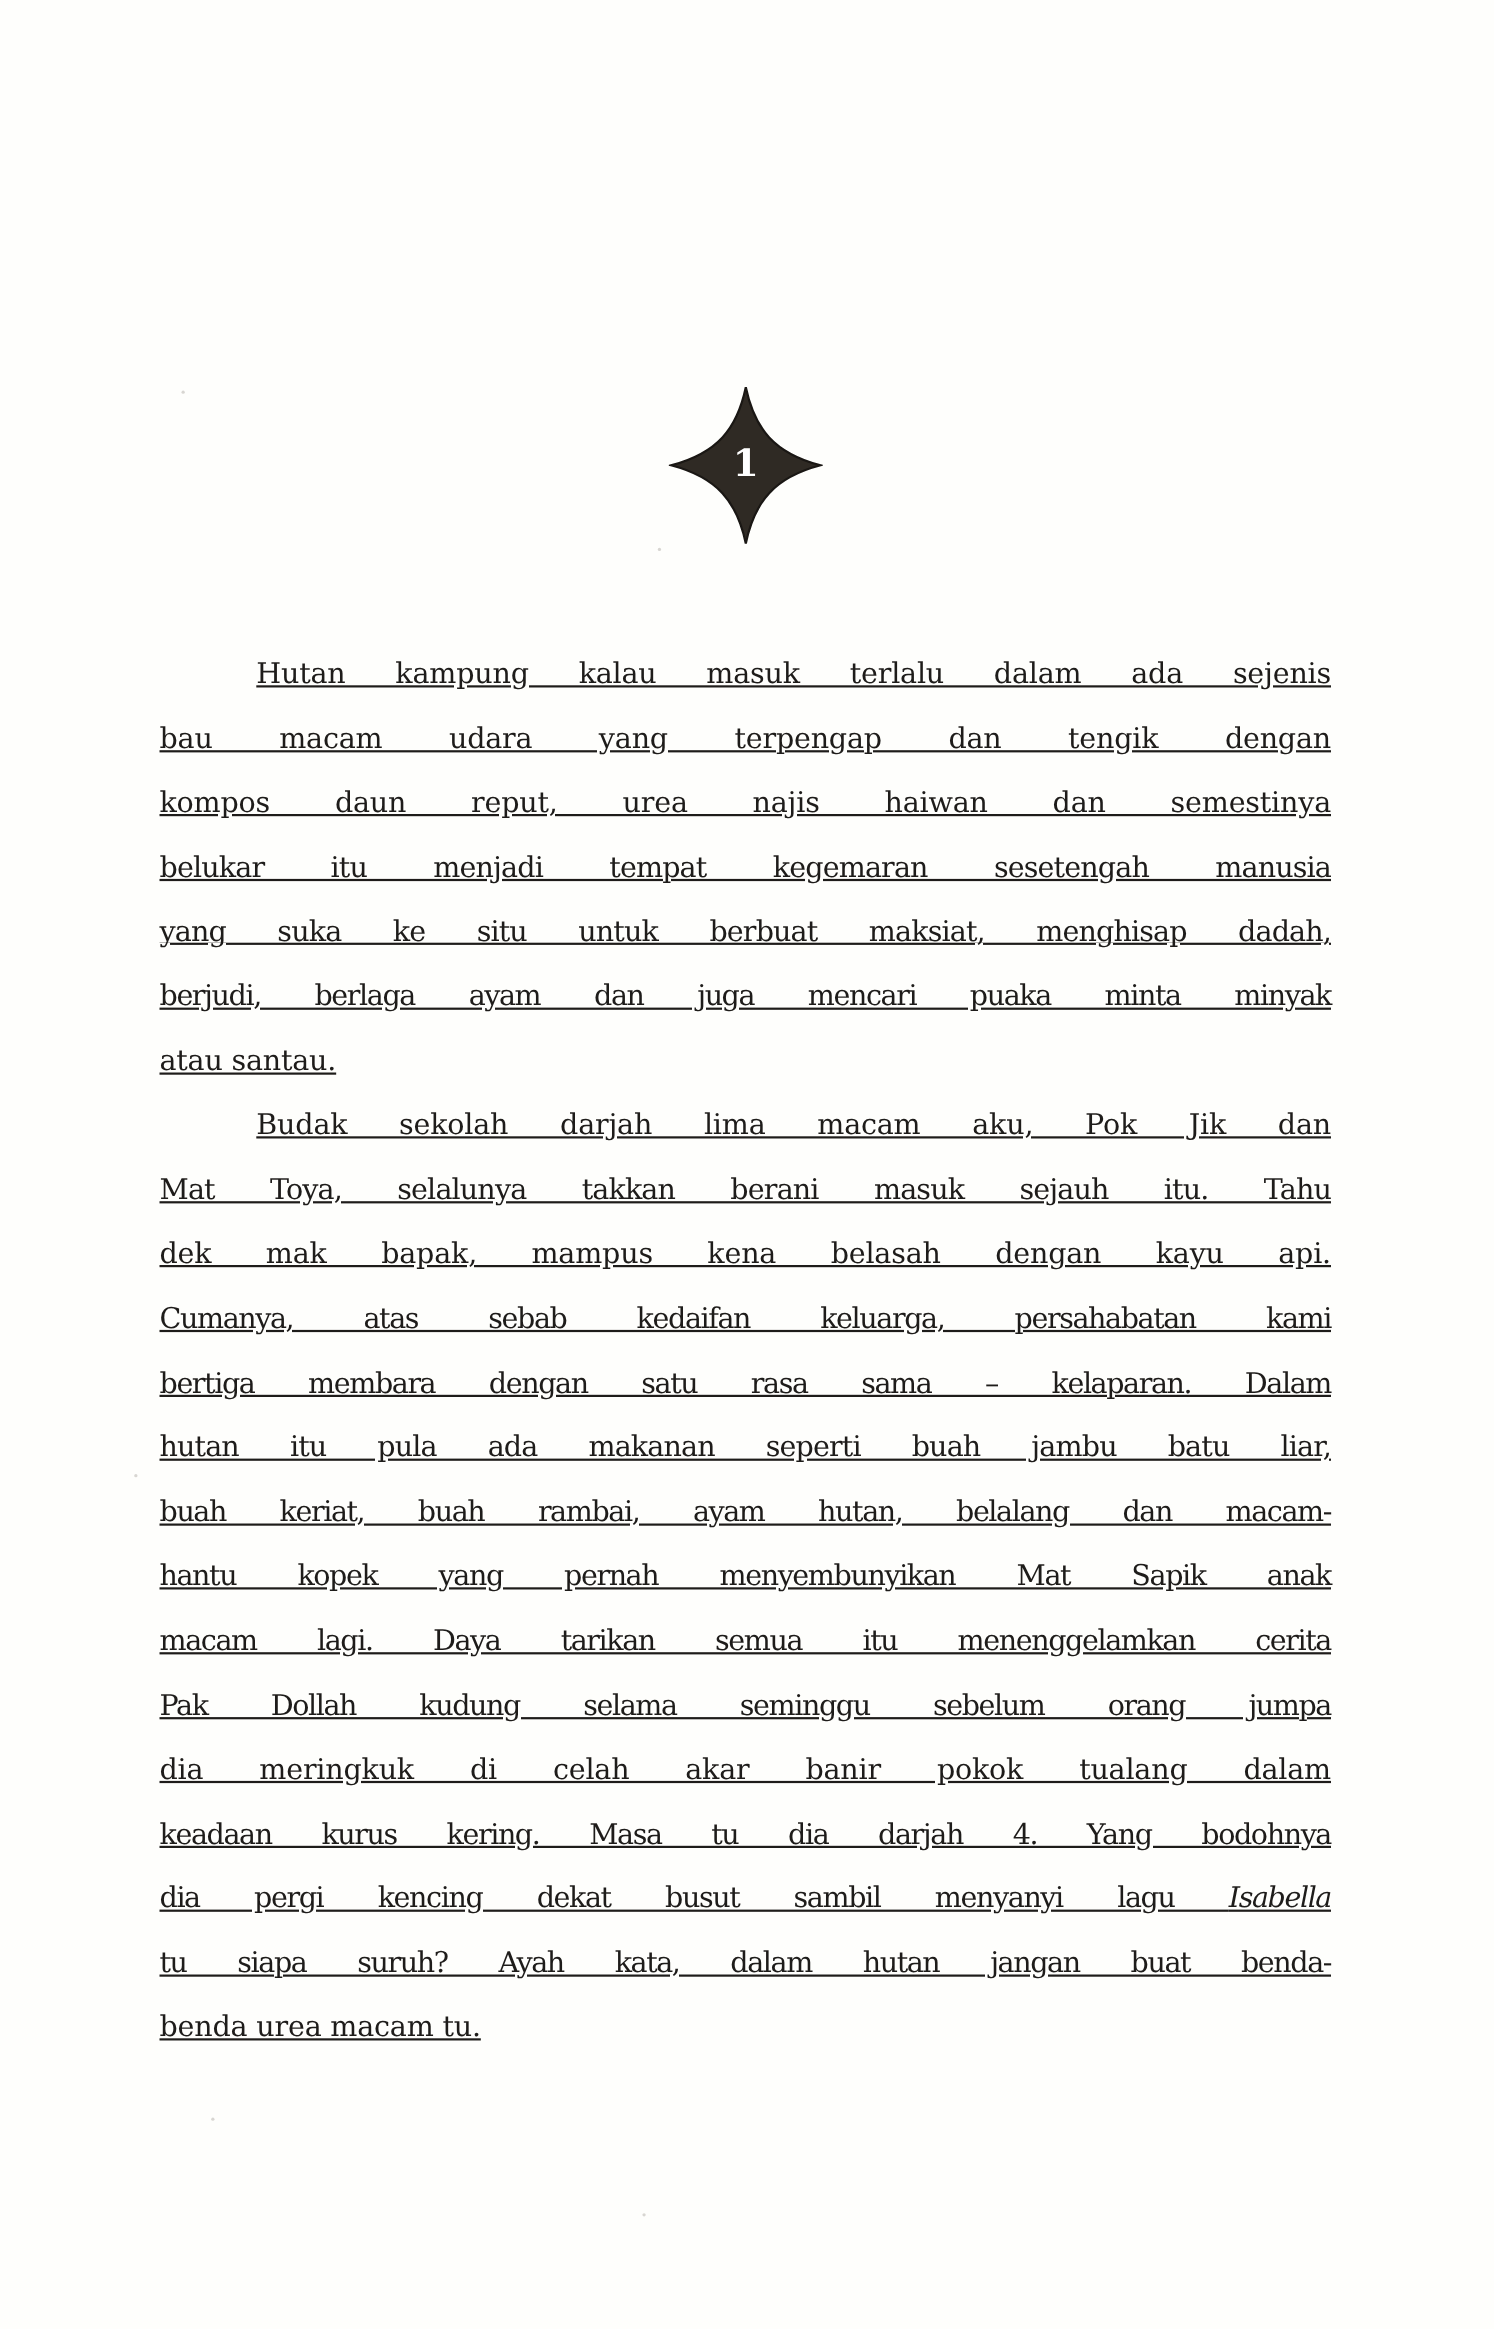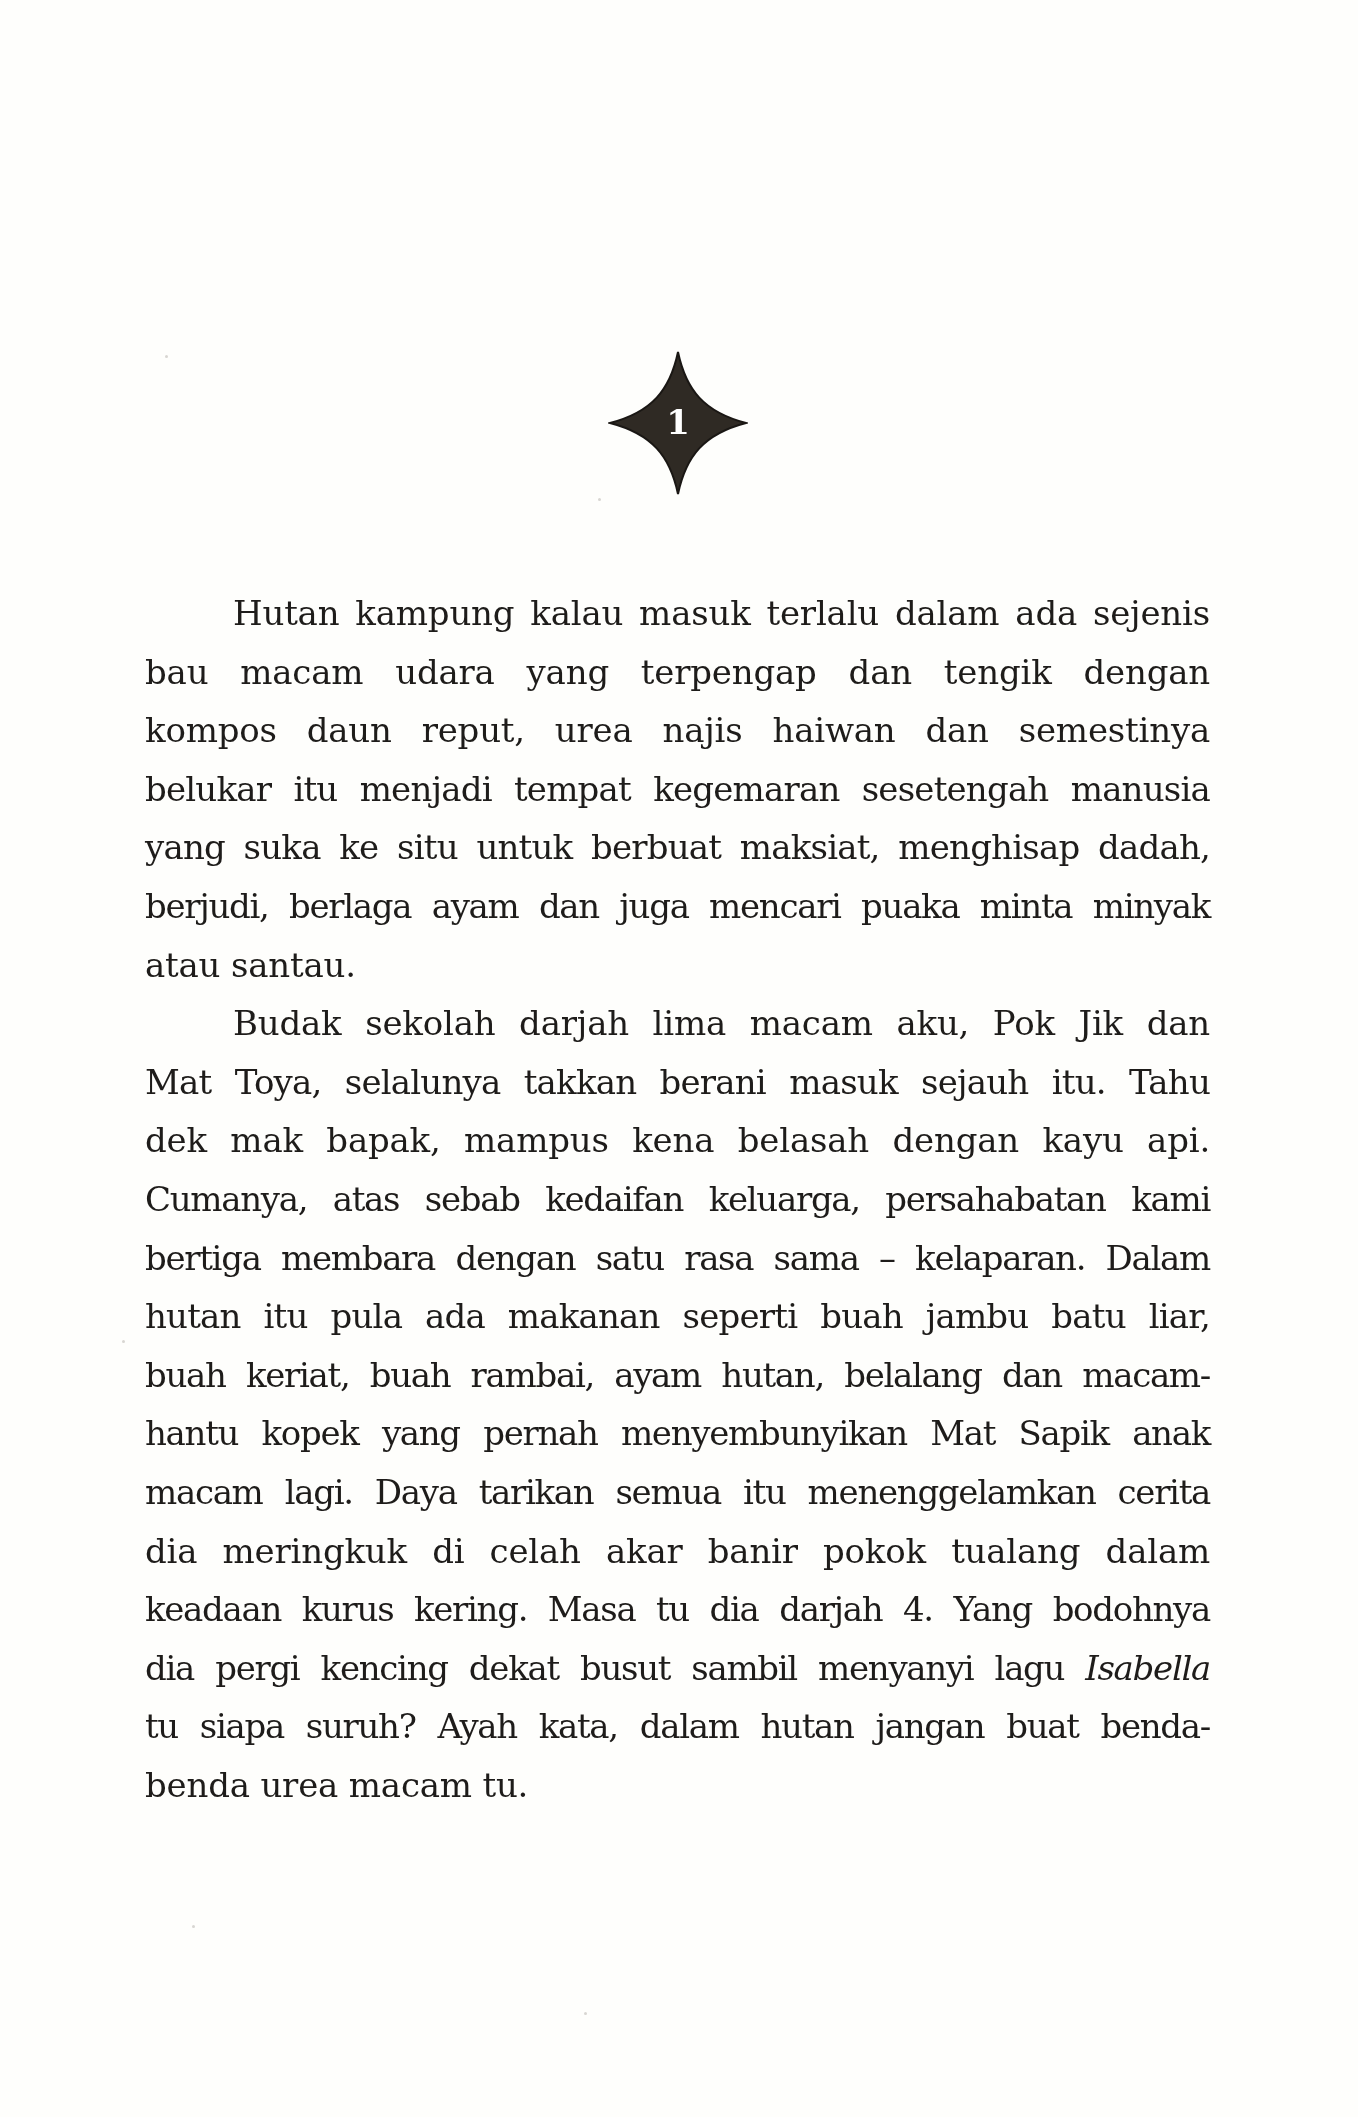--- a/index.html
+++ b/index.html
@@ -52,25 +52,26 @@
     .body-text {
       position: absolute;
       left: 145px;
       top: 584px;
       width: 1065px;
     }
     .line {
       display: block;
       height: 58.6px;
       line-height: 58.6px;
-      font-size: 34px;
+      font-size: 26px;
       white-space: nowrap;
       text-align: justify;
       text-align-last: justify;
       letter-spacing: -0.2px;
+      text-decoration: underline;
     }
     .line.last {
       text-align-last: left;
     }
     .line.indent {
       padding-left: 88px;
     }
     .line.squeeze {
       letter-spacing: -1.3px;
       word-spacing: -2px;
@@ -113,20 +114,21 @@
 
     <span class="line indent">Budak sekolah darjah lima macam aku, Pok Jik dan</span>
     <span class="line squeeze2">Mat Toya, selalunya takkan berani masuk sejauh itu. Tahu</span>
     <span class="line">dek mak bapak, mampus kena belasah dengan kayu api.</span>
     <span class="line squeeze">Cumanya, atas sebab kedaifan keluarga, persahabatan kami</span>
     <span class="line squeeze">bertiga membara dengan satu rasa sama – kelaparan. Dalam</span>
     <span class="line squeeze2">hutan itu pula ada makanan seperti buah jambu batu liar,</span>
     <span class="line squeeze">buah keriat, buah rambai, ayam hutan, belalang dan macam-</span>
     <span class="line squeeze">hantu kopek yang pernah menyembunyikan Mat Sapik anak</span>
     <span class="line squeeze">macam lagi. Daya tarikan semua itu menenggelamkan cerita</span>
+    <span class="line squeeze">Pak Dollah kudung selama seminggu sebelum orang jumpa</span>
     <span class="line">dia meringkuk di celah akar banir pokok tualang dalam</span>
     <span class="line squeeze">keadaan kurus kering. Masa tu dia darjah 4. Yang bodohnya</span>
     <span class="line squeeze"><span>dia pergi kencing dekat busut sambil menyanyi lagu </span><span class="italic">Isabella</span></span>
     <span class="line squeeze">tu siapa suruh? Ayah kata, dalam hutan jangan buat benda-</span>
     <span class="line last">benda urea macam tu.</span>
   </div>
 
   <span class="speck" style="left:165px; top:355px;"></span>
   <span class="speck" style="left:598px; top:498px;"></span>
   <span class="speck" style="left:122px; top:1340px;"></span>

